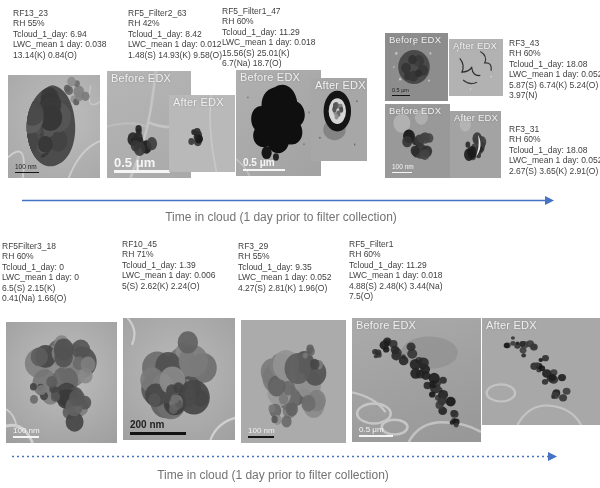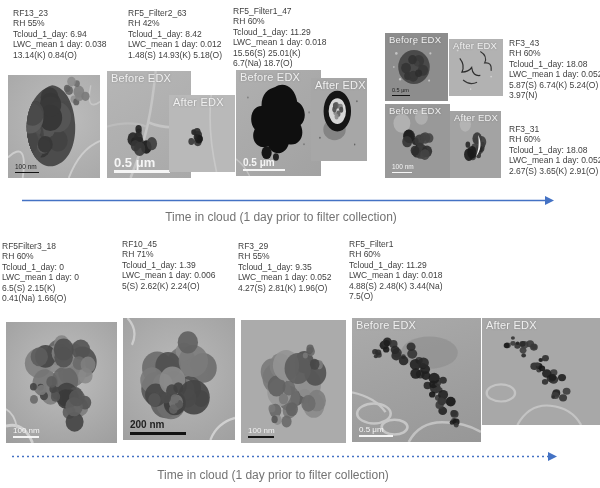--- a/index.html
+++ b/index.html
@@ -42,23 +42,23 @@
         <div>RH 55%</div>
         <div>Tcloud_1_day: 6.94</div>
         <div>LWC_mean 1 day: 0.038</div>
         <div>13.14(K) 0.84(O)</div>
       </div>
     <div class="ann" style="left:128px;top:8px">
         <div>RF5_Filter2_63</div>
         <div>RH 42%</div>
         <div>Tcloud_1_day: 8.42</div>
         <div>LWC_mean 1 day: 0.012</div>
-        <div>1.48(S) 14.93(K) 5.18(O)</div>
-      </div>
-    <div class="ann" style="left:233px;top:6px">
+        <div>1.48(S) 14.93(K) 9.58(O)</div>
+      </div>
+    <div class="ann" style="left:222px;top:6px">
         <div>RF5_Filter1_47</div>
         <div>RH 60%</div>
         <div>Tcloud_1_day: 11.29</div>
         <div>LWC_mean 1 day: 0.018</div>
         <div>15.56(S) 25.01(K)</div>
         <div>6.7(Na) 18.7(O)</div>
       </div>
     <div class="ann" style="left:509px;top:38px">
         <div>RF3_43</div>
         <div>RH 60%</div>

